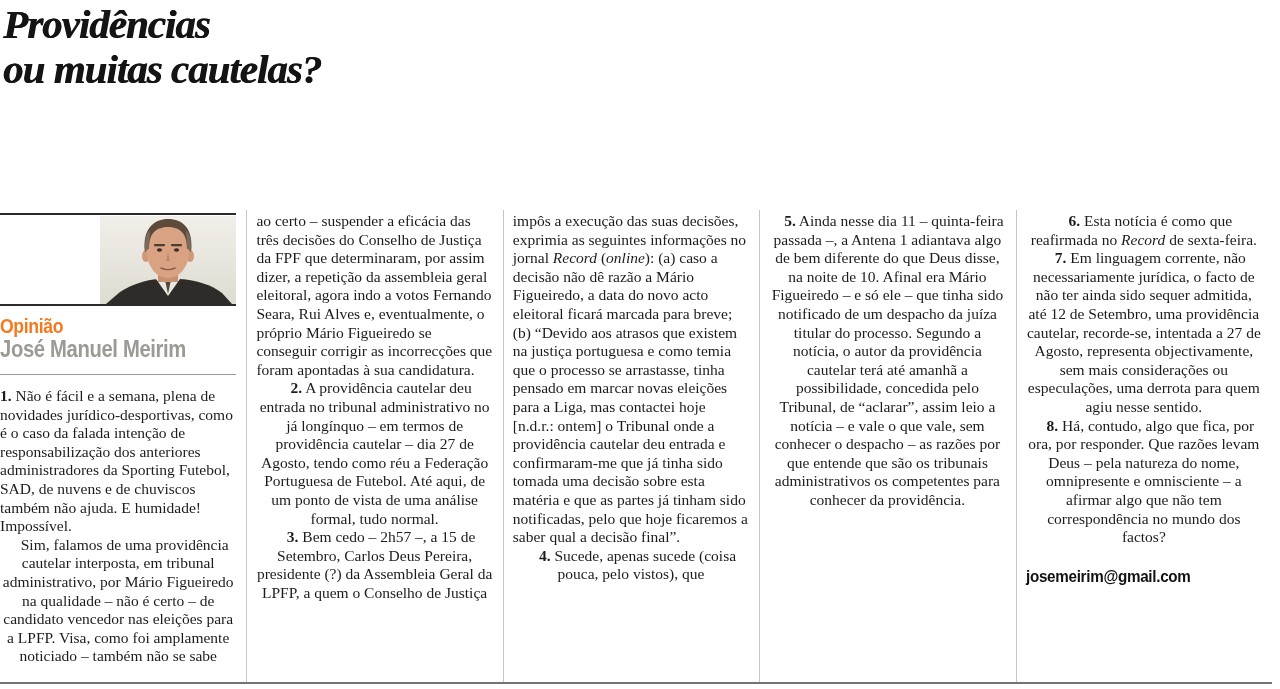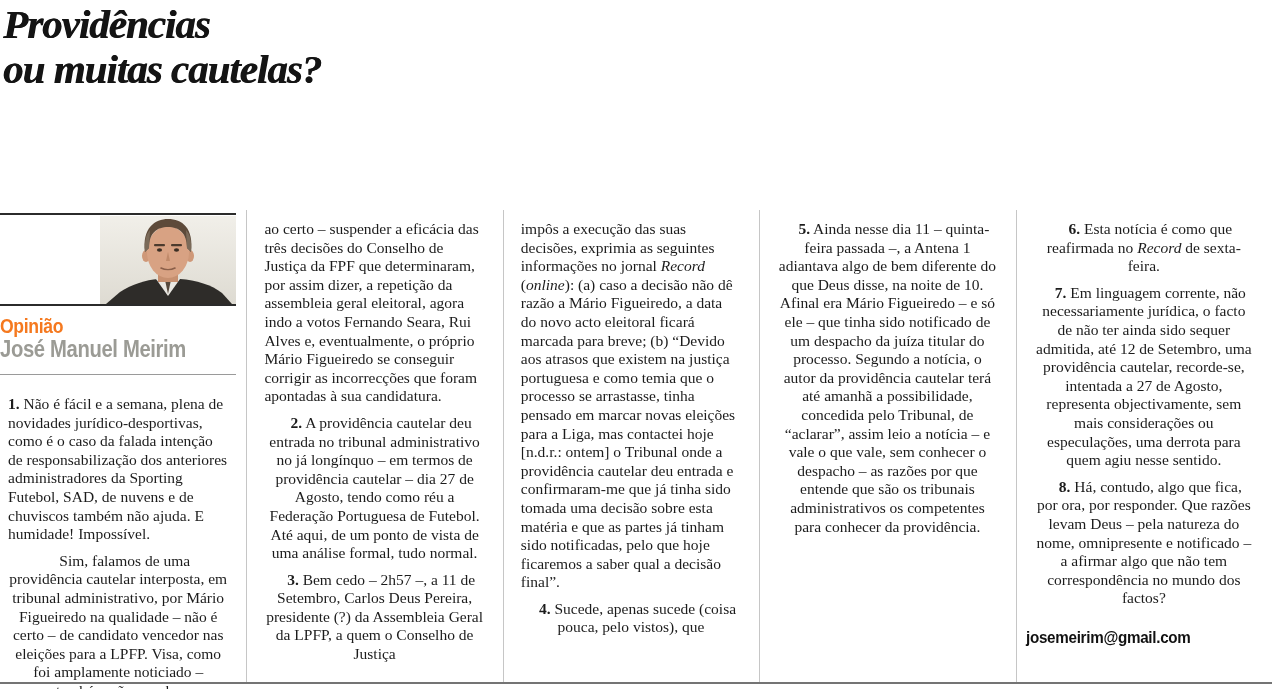--- a/index.html
+++ b/index.html
@@ -24,21 +24,21 @@
   
   .content{
     position:absolute;left:0;top:210px;
     width:1272px;height:473px;
     display:flex;align-items:stretch;
   }
   .col{width:237px;padding-right:10px;}
   .col + .col{border-left:1px solid #c6c6c6;padding-left:9px;}
   .col-body{padding-top:2px;}
   .para{
-    margin:8px;
+    margin:0;
     font-size:15.5px;line-height:18.6px;
     text-align:left;
     color:#1c1c1c;
   }
   .para.indent{text-indent:13px;text-align:center;}
   .para .b{font-weight:bold;}
   .para .i{font-style:italic;}
   
   .rule{height:0;border-top:1px solid #333;}
   .rule.top{margin-top:3px;border-top-width:2px;border-color:#2b2b2b;}
@@ -134,42 +134,42 @@
       <div class="col-body col1-body">
           <p class="para"><span class="b">1.</span><span> Não é fácil e a semana, plena de novidades jurídico-desportivas, como é o caso da falada intenção de responsabilização dos anteriores administradores da Sporting Futebol, SAD, de nuvens e de chuviscos também não ajuda. E humidade! Impossível.</span></p>
           <p class="para indent"><span>Sim, falamos de uma providência cautelar interposta, em tribunal administrativo, por Mário Figueiredo na qualidade – não é certo – de candidato vencedor nas eleições para a LPFP. Visa, como foi amplamente noticiado – também não se sabe</span></p>
         </div>
     </div>
 
     <div class="col">
       <div class="col-body">
           <p class="para"><span>ao certo – suspender a eficácia das três decisões do Conselho de Justiça da FPF que determinaram, por assim dizer, a repetição da assembleia geral eleitoral, agora indo a votos Fernando Seara, Rui Alves e, eventualmente, o próprio Mário Figueiredo se conseguir corrigir as incorrecções que foram apontadas à sua candidatura.</span></p>
           <p class="para indent"><span class="b">2.</span><span> A providência cautelar deu entrada no tribunal administrativo no já longínquo – em termos de providência cautelar – dia 27 de Agosto, tendo como réu a Federação Portuguesa de Futebol. Até aqui, de um ponto de vista de uma análise formal, tudo normal.</span></p>
-          <p class="para indent"><span class="b">3.</span><span> Bem cedo – 2h57 –, a 11 de Setembro, Carlos Deus Pereira, presidente (?) da Assembleia Geral da LPFP, a quem o Conselho de Justiça</span></p>
+          <p class="para indent"><span class="b">3.</span><span> Bem cedo – 2h57 –, a 15 de Setembro, Carlos Deus Pereira, presidente (?) da Assembleia Geral da LPFP, a quem o Conselho de Justiça</span></p>
         </div>
     </div>
 
     <div class="col">
       <div class="col-body">
           <p class="para"><span>impôs a execução das suas decisões, exprimia as seguintes informações no jornal </span><span class="i">Record</span><span> (</span><span class="i">online</span><span>): (a) caso a decisão não dê razão a Mário Figueiredo, a data do novo acto eleitoral ficará marcada para breve; (b) “Devido aos atrasos que existem na justiça portuguesa e como temia que o processo se arrastasse, tinha pensado em marcar novas eleições para a Liga, mas contactei hoje [n.d.r.: ontem] o Tribunal onde a providência cautelar deu entrada e confirmaram-me que já tinha sido tomada uma decisão sobre esta matéria e que as partes já tinham sido notificadas, pelo que hoje ficaremos a saber qual a decisão final”.</span></p>
           <p class="para indent"><span class="b">4.</span><span> Sucede, apenas sucede (coisa pouca, pelo vistos), que</span></p>
         </div>
     </div>
 
     <div class="col">
       <div class="col-body">
           <p class="para indent"><span class="b">5.</span><span> Ainda nesse dia 11 – quinta-feira passada –, a Antena 1 adiantava algo de bem diferente do que Deus disse, na noite de 10. Afinal era Mário Figueiredo – e só ele – que tinha sido notificado de um despacho da juíza titular do processo. Segundo a notícia, o autor da providência cautelar terá até amanhã a possibilidade, concedida pelo Tribunal, de “aclarar”, assim leio a notícia – e vale o que vale, sem conhecer o despacho – as razões por que entende que são os tribunais administrativos os competentes para conhecer da providência.</span></p>
         </div>
     </div>
 
     <div class="col">
       <div class="col-body">
           <p class="para indent"><span class="b">6.</span><span> Esta notícia é como que reafirmada no </span><span class="i">Record</span><span> de sexta-feira.</span></p>
           <p class="para indent"><span class="b">7.</span><span> Em linguagem corrente, não necessariamente jurídica, o facto de não ter ainda sido sequer admitida, até 12 de Setembro, uma providência cautelar, recorde-se, intentada a 27 de Agosto, representa objectivamente, sem mais considerações ou especulações, uma derrota para quem agiu nesse sentido.</span></p>
-          <p class="para indent"><span class="b">8.</span><span> Há, contudo, algo que fica, por ora, por responder. Que razões levam Deus – pela natureza do nome, omnipresente e notificado – a afirmar algo que não tem correspondência no mundo dos factos?</span></p>
+          <p class="para indent"><span class="b">8.</span><span> Há, contudo, algo que fica, por ora, por responder. Que razões levam Deus – pela natureza do nome, omnipresente e omnisciente – a afirmar algo que não tem correspondência no mundo dos factos?</span></p>
         </div>
       <div class="email">josemeirim@gmail.com</div>
     </div>
 
   </div>
 
   <div class="bottom-rule"></div>
 </div>
 
 </body></html>

